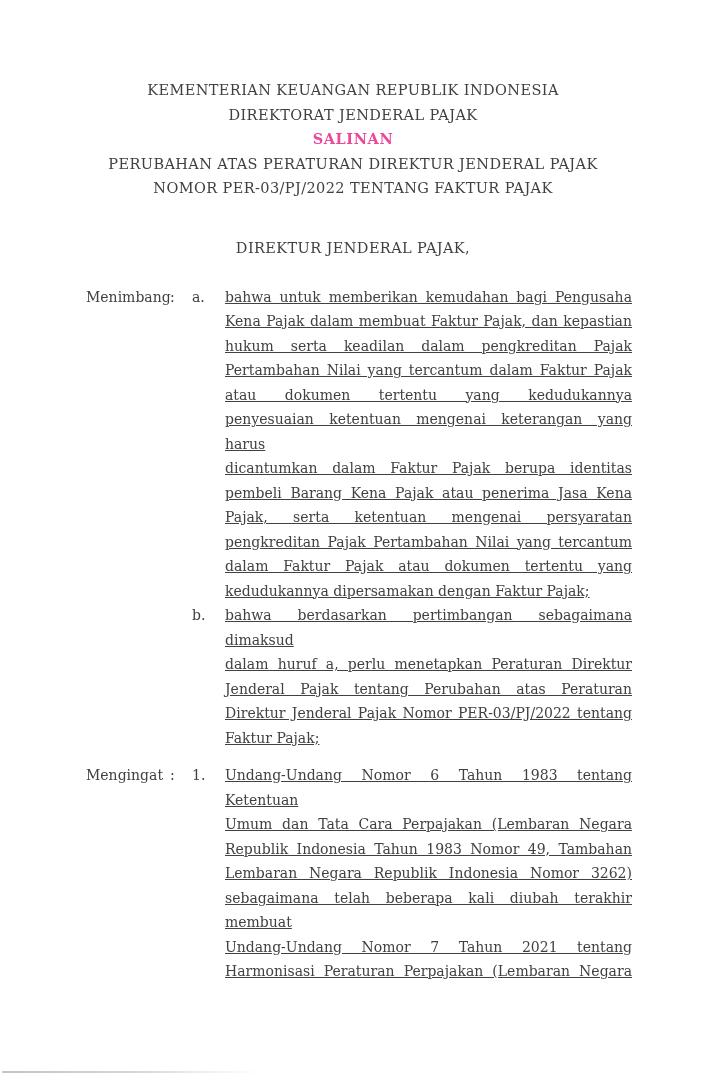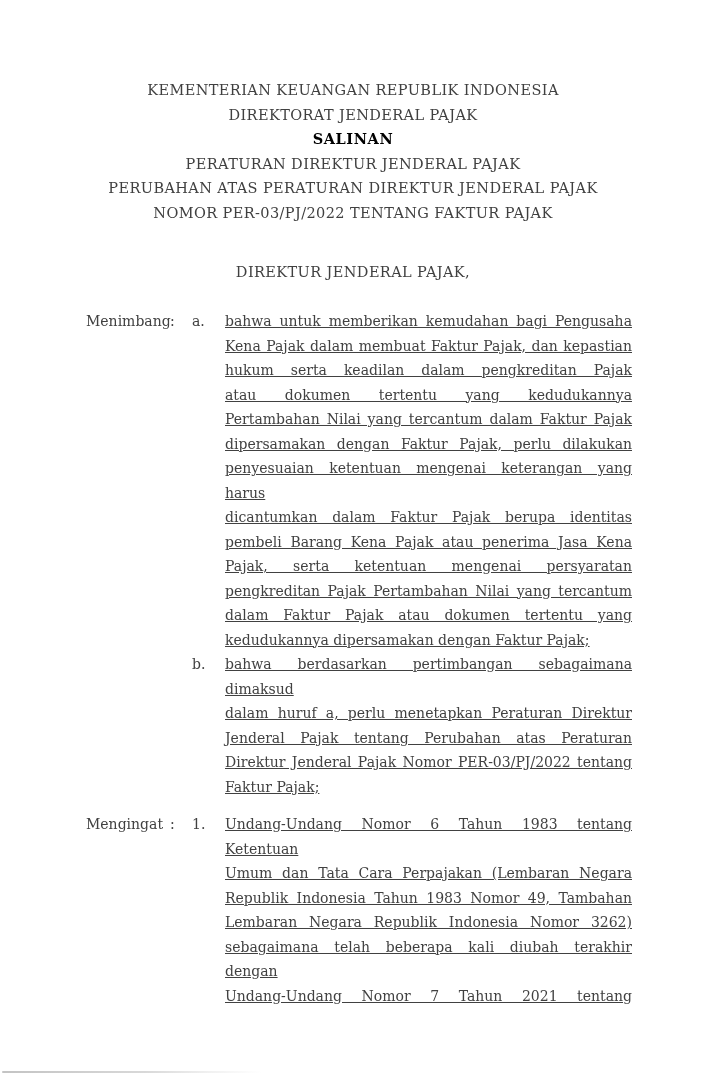--- a/index.html
+++ b/index.html
@@ -20,21 +20,21 @@
   }
   
   .doc-header {
     text-align: center;
     font-size: 14.5px;
     line-height: 24.5px;
     letter-spacing: 0.4px;
     color: #404040;
   }
   .doc-header .hline { white-space: nowrap; }
-  .doc-header .stamp { font-weight: bold; color: #000000; letter-spacing: 0.6px; }
+  .doc-header .stamp { font-weight: bold; color: #ec4899; letter-spacing: 0.6px; }
   .doc-header .issuer { margin-top: 35px; }
   
   .sections { margin-top: 24.5px; font-size: 14px; }
   .section {
     display: grid;
     grid-template-columns: 84px 22px 33px 407px;
     margin-left: 86px;
     line-height: 24.5px;
   }
   .section + .section { margin-top: 13px; }
@@ -72,40 +72,38 @@
 </style>
 </head>
 <body>
 
 <div class="page">
 
   <div class="doc-header">
     <div class="hline">KEMENTERIAN KEUANGAN REPUBLIK INDONESIA</div>
     <div class="hline">DIREKTORAT JENDERAL PAJAK</div>
     <div class="hline stamp">SALINAN</div>
-    <div class="hline">PERATURAN DIREKTUR JENDERAL PAJAK</div>
     <div class="hline">PERUBAHAN ATAS PERATURAN DIREKTUR JENDERAL PAJAK</div>
     <div class="hline">NOMOR PER-03/PJ/2022 TENTANG FAKTUR PAJAK</div>
     <div class="hline issuer">DIREKTUR JENDERAL PAJAK,</div>
   </div>
 
   <div class="sections">
 
     <div class="section">
       <div class="sec-label">Menimbang</div>
       <div class="sec-colon">:</div>
 
       <div class="item-marker r1">a.</div>
       <div class="item-lines r1">
         <div class="ln j">bahwa untuk memberikan kemudahan bagi Pengusaha</div>
         <div class="ln j">Kena Pajak dalam membuat Faktur Pajak, dan kepastian</div>
         <div class="ln j">hukum serta keadilan dalam pengkreditan Pajak</div>
+        <div class="ln j">Pertambahan Nilai yang tercantum dalam Faktur Pajak</div>
         <div class="ln j">atau dokumen tertentu yang kedudukannya</div>
-        <div class="ln j">Pertambahan Nilai yang tercantum dalam Faktur Pajak</div>
-        <div class="ln j">dipersamakan dengan Faktur Pajak, perlu dilakukan</div>
         <div class="ln j">penyesuaian ketentuan mengenai keterangan yang harus</div>
         <div class="ln j">dicantumkan dalam Faktur Pajak berupa identitas</div>
         <div class="ln j">pembeli Barang Kena Pajak atau penerima Jasa Kena</div>
         <div class="ln j">Pajak, serta ketentuan mengenai persyaratan</div>
         <div class="ln j">pengkreditan Pajak Pertambahan Nilai yang tercantum</div>
         <div class="ln j">dalam Faktur Pajak atau dokumen tertentu yang</div>
         <div class="ln">kedudukannya dipersamakan dengan Faktur Pajak;</div>
       </div>
 
       <div class="item-marker r2">b.</div>
@@ -121,22 +119,23 @@
     <div class="section">
       <div class="sec-label">Mengingat</div>
       <div class="sec-colon">:</div>
 
       <div class="item-marker r1">1.</div>
       <div class="item-lines r1">
         <div class="ln j">Undang-Undang Nomor 6 Tahun 1983 tentang Ketentuan</div>
         <div class="ln j">Umum dan Tata Cara Perpajakan (Lembaran Negara</div>
         <div class="ln j">Republik Indonesia Tahun 1983 Nomor 49, Tambahan</div>
         <div class="ln j">Lembaran Negara Republik Indonesia Nomor 3262)</div>
-        <div class="ln j">sebagaimana telah beberapa kali diubah terakhir dengan</div>
+        <div class="ln j">sebagaimana telah beberapa kali diubah terakhir membuat</div>
         <div class="ln j">Undang-Undang Nomor 7 Tahun 2021 tentang</div>
+        <div class="ln j">Harmonisasi Peraturan Perpajakan (Lembaran Negara</div>
       </div>
     </div>
 
   </div>
 
   <div class="edge-artifact"></div>
 
 </div>
 
 </body></html>

